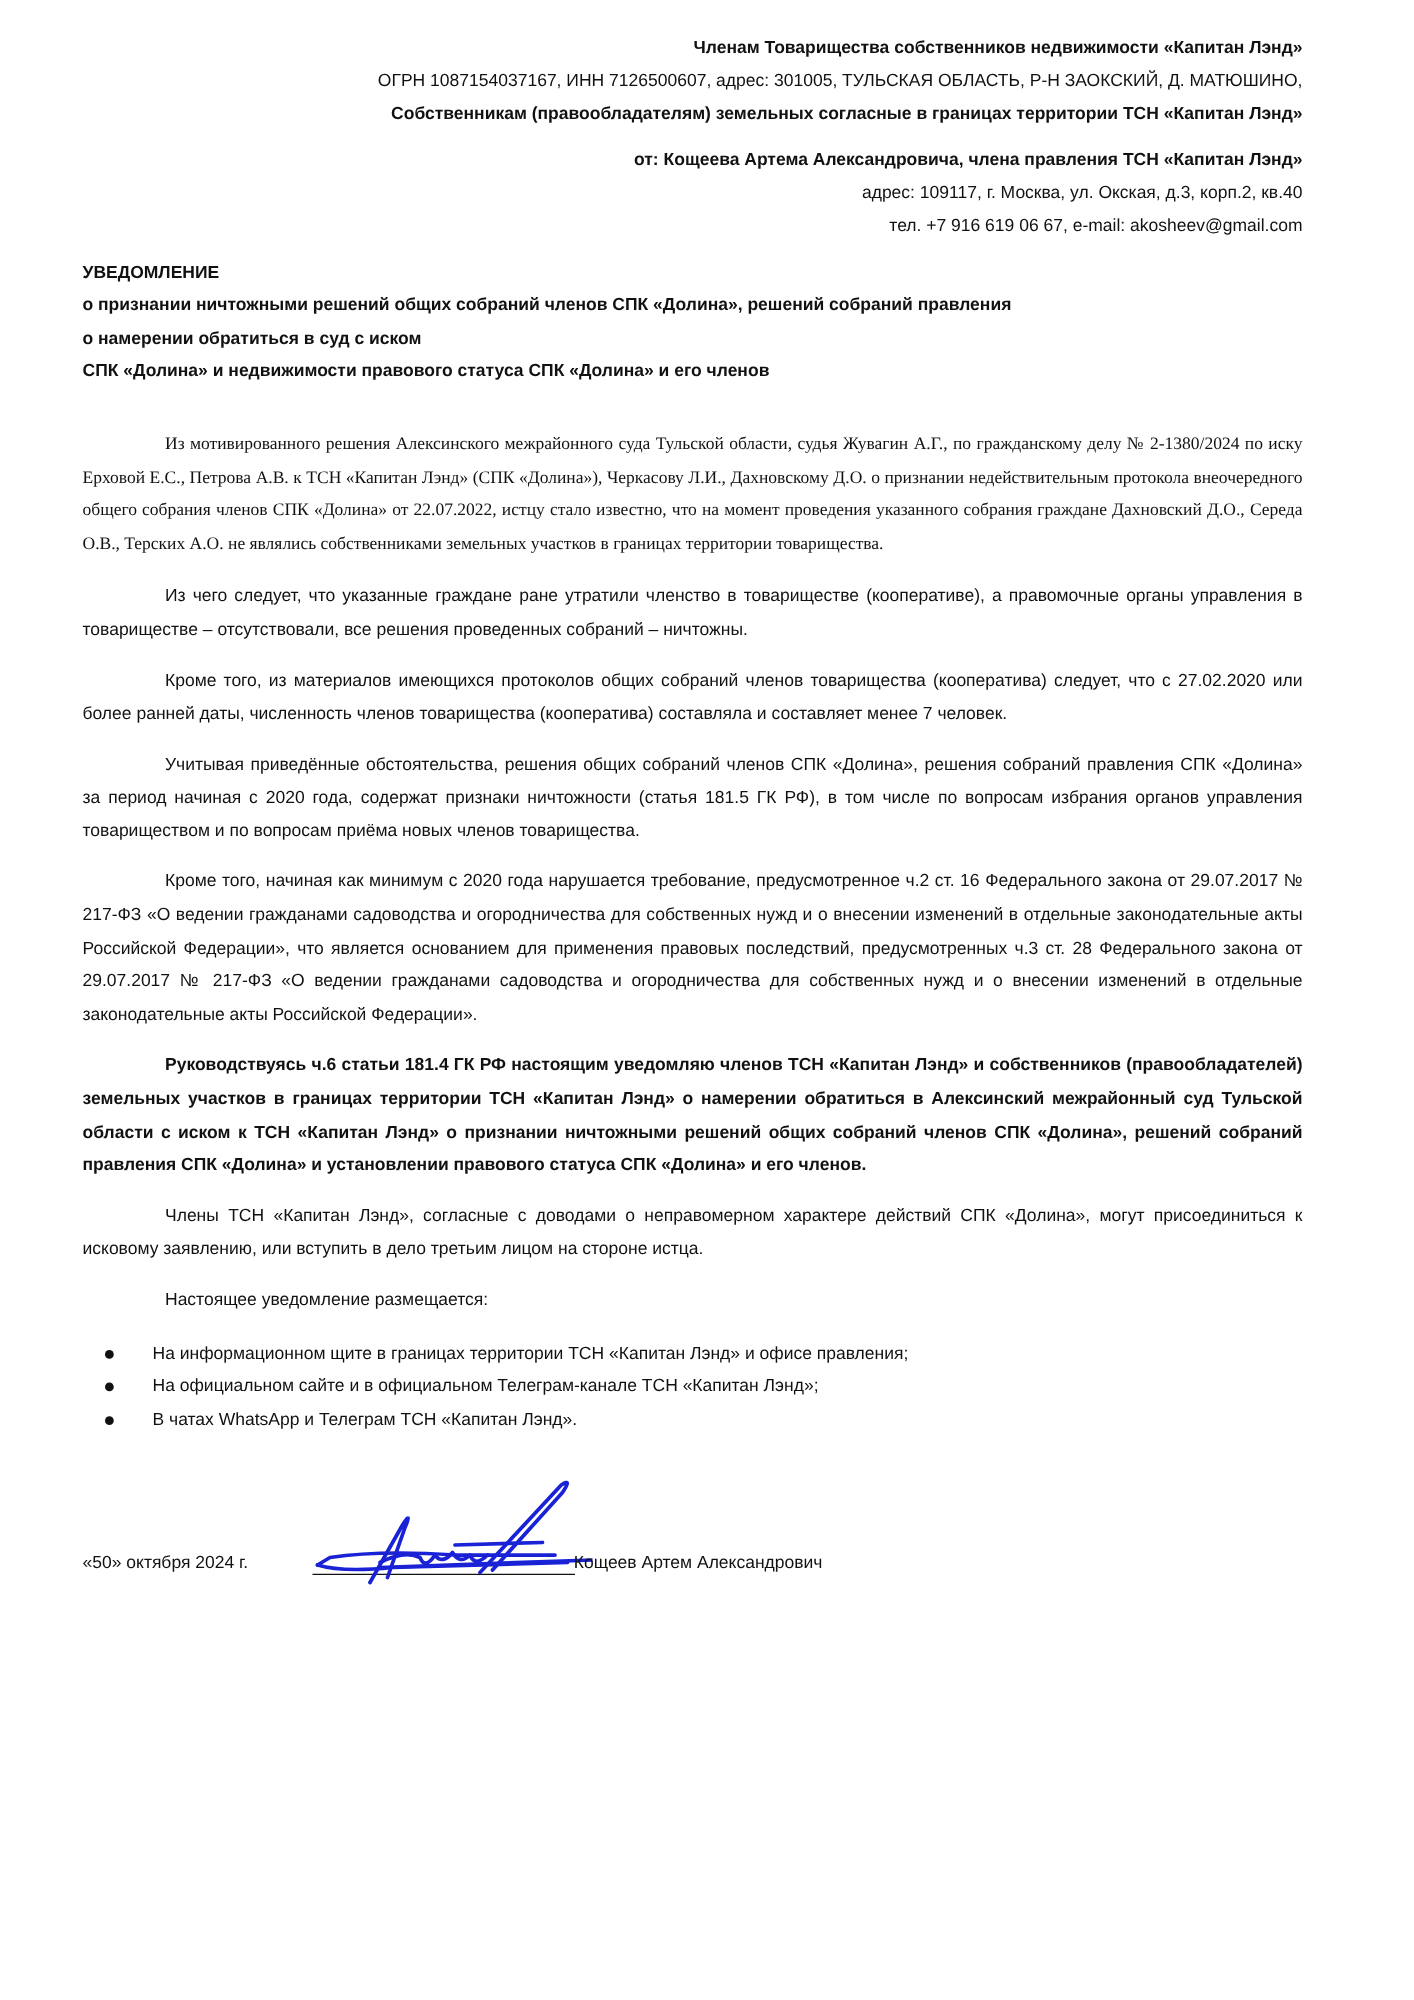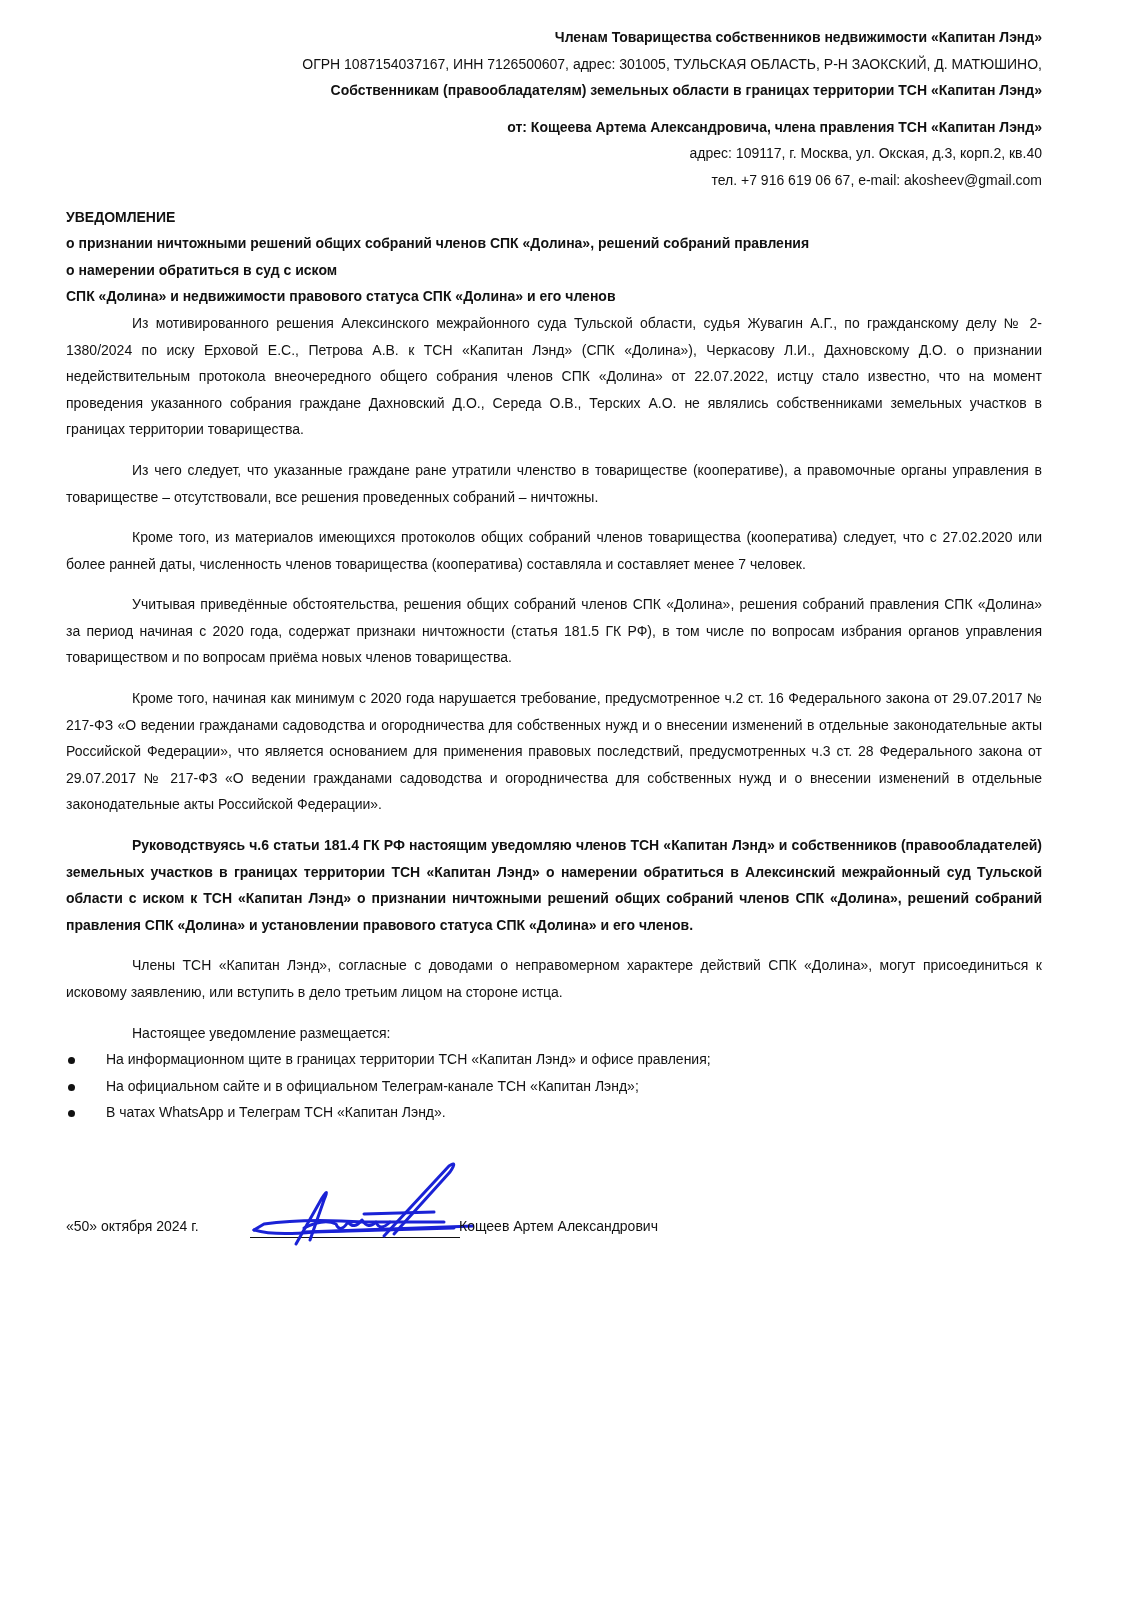--- a/index.html
+++ b/index.html
@@ -14,23 +14,23 @@
   }
   .hdr { text-align: right; }
   .hdr .b { font-weight: bold; }
   .hdr .line { white-space: nowrap; }
   .hdr .gap { height: 10px; }
   .title { text-align: left; font-weight: bold; margin-top: 10px; }
   .title .line { white-space: nowrap; }
   .para {
     text-align: justify; text-indent: 66px; margin-top: 11px;
   }
-  .para.first { margin-top: 0; }
+  .para.first { margin-top: 33px; font-family: Liberation Serif, serif; }
   .para.bold { font-weight: bold; }
-  .list { margin: 0; padding: 0; list-style: none; }
+  .list { margin: 16px; padding: 0; list-style: none; }
   .list li { position: relative; padding-left: 40px; }
   .list li .bullet {
     position: absolute; left: 2px; top: 11px; width: 7px; height: 7px;
     background: #111; border-radius: 50%;
   }
   .sign-row {
     position: relative; margin-top: 58px; height: 60px; white-space: nowrap;
   }
   .sign-row .date { position: absolute; left: 0; bottom: 4px; }
   .sign-row .name { position: absolute; left: 393px; bottom: 4px; }
@@ -40,21 +40,21 @@
   .sign-row svg.signature { position: absolute; left: 178px; bottom: -14px; }
 </style>
 </head>
 <body>
 
 <div class="page">
 
   <div class="hdr">
     <div class="line b">Членам Товарищества собственников недвижимости «Капитан Лэнд»</div>
     <div class="line">ОГРН 1087154037167, ИНН 7126500607, адрес: 301005, ТУЛЬСКАЯ ОБЛАСТЬ, Р-Н ЗАОКСКИЙ, Д. МАТЮШИНО,</div>
-    <div class="line b">Собственникам (правообладателям) земельных области в границах территории ТСН «Капитан Лэнд»</div>
+    <div class="line b">Собственникам (правообладателям) земельных согласные в границах территории ТСН «Капитан Лэнд»</div>
     <div class="gap"></div>
     <div class="line b">от: Кощеева Артема Александровича, члена правления ТСН «Капитан Лэнд»</div>
     <div class="line">адрес: 109117, г. Москва, ул. Окская, д.3, корп.2, кв.40</div>
     <div class="line">тел. +7 916 619 06 67, e-mail: akosheev@gmail.com</div>
   </div>
 
   <div class="title">
     <div class="line">УВЕДОМЛЕНИЕ</div>
     <div class="line">о признании ничтожными решений общих собраний членов СПК «Долина», решений собраний правления</div>
     <div class="line">о намерении обратиться в суд с иском</div>

